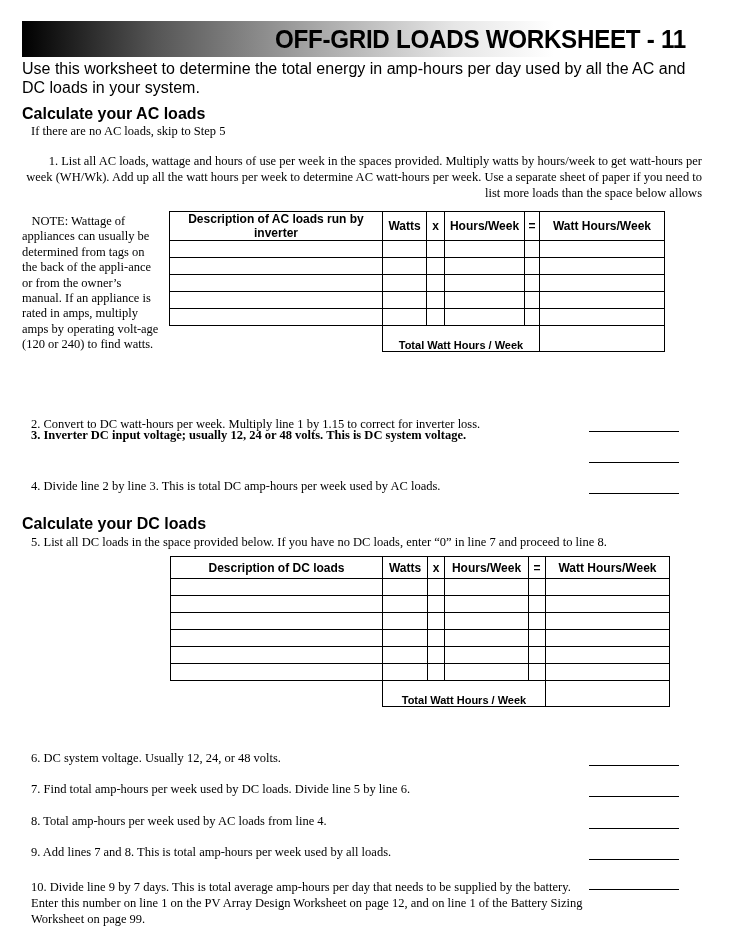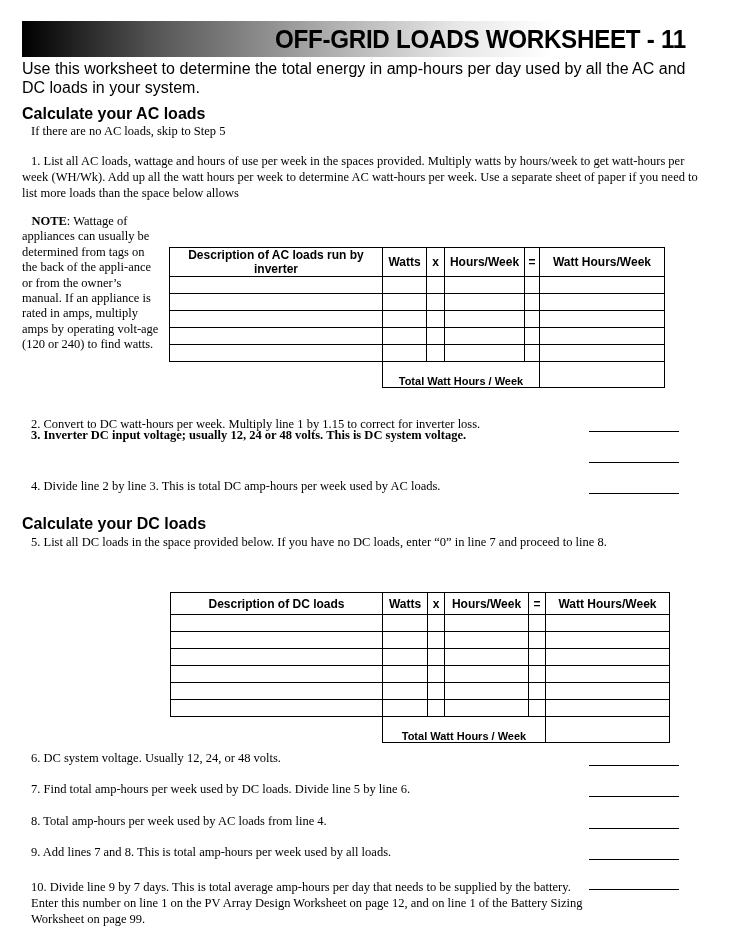--- a/index.html
+++ b/index.html
@@ -13,25 +13,25 @@
     font-size:26px; font-weight:bold; letter-spacing:-0.3px; transform:scaleX(0.93); transform-origin:right center; }
 
   #intro { position:absolute; left:22px; top:59px; width:690px; font-size:16px; font-weight:normal; line-height:19px; }
 
   .section-heading { position:absolute; left:22px; font-size:16px; font-weight:bold; }
   #ac-heading { top:105px; }
   #dc-heading { top:515px; }
 
   .serif-text { position:absolute; font-size:12.5px; line-height:16px; }
   #ac-skip { left:31px; top:123px; }
-  #step1 { left:22px; top:153px; width:680px; text-indent:9px; }
+  #step1 { left:22px; top:153px; width:680px; text-indent:9px;text-align:right; }
   #note { left:22px; top:214px; width:140px; font-size:12.5px; line-height:15.4px; }
-  #note b { font-weight:bold; }
-
-  table.loads { position:absolute; border-collapse:collapse; font-size:12px;margin-top:36px; }
+  #note b { font-weight:normal; }
+
+  table.loads { position:absolute; border-collapse:collapse; font-size:12px; }
   table.loads td, table.loads th { border:1.5px solid #000; padding:0; height:16px; }
   table.loads th { font-weight:bold; height:21px; font-size:12px; transform:none; }
   table.loads td.blank { border:none; }
   table.loads td.total-label { text-align:center; font-weight:bold; font-size:11px; height:25px; vertical-align:bottom; padding-bottom:0; }
   #ac-table { left:169px; top:211px; }
   #dc-table { left:170px; top:556px; }
 
   .step-line { position:absolute; left:31px; font-size:12.5px; }
   .answer-line { position:absolute; left:589px; width:90px; border-bottom:1.5px solid #000; height:1px; }
 

